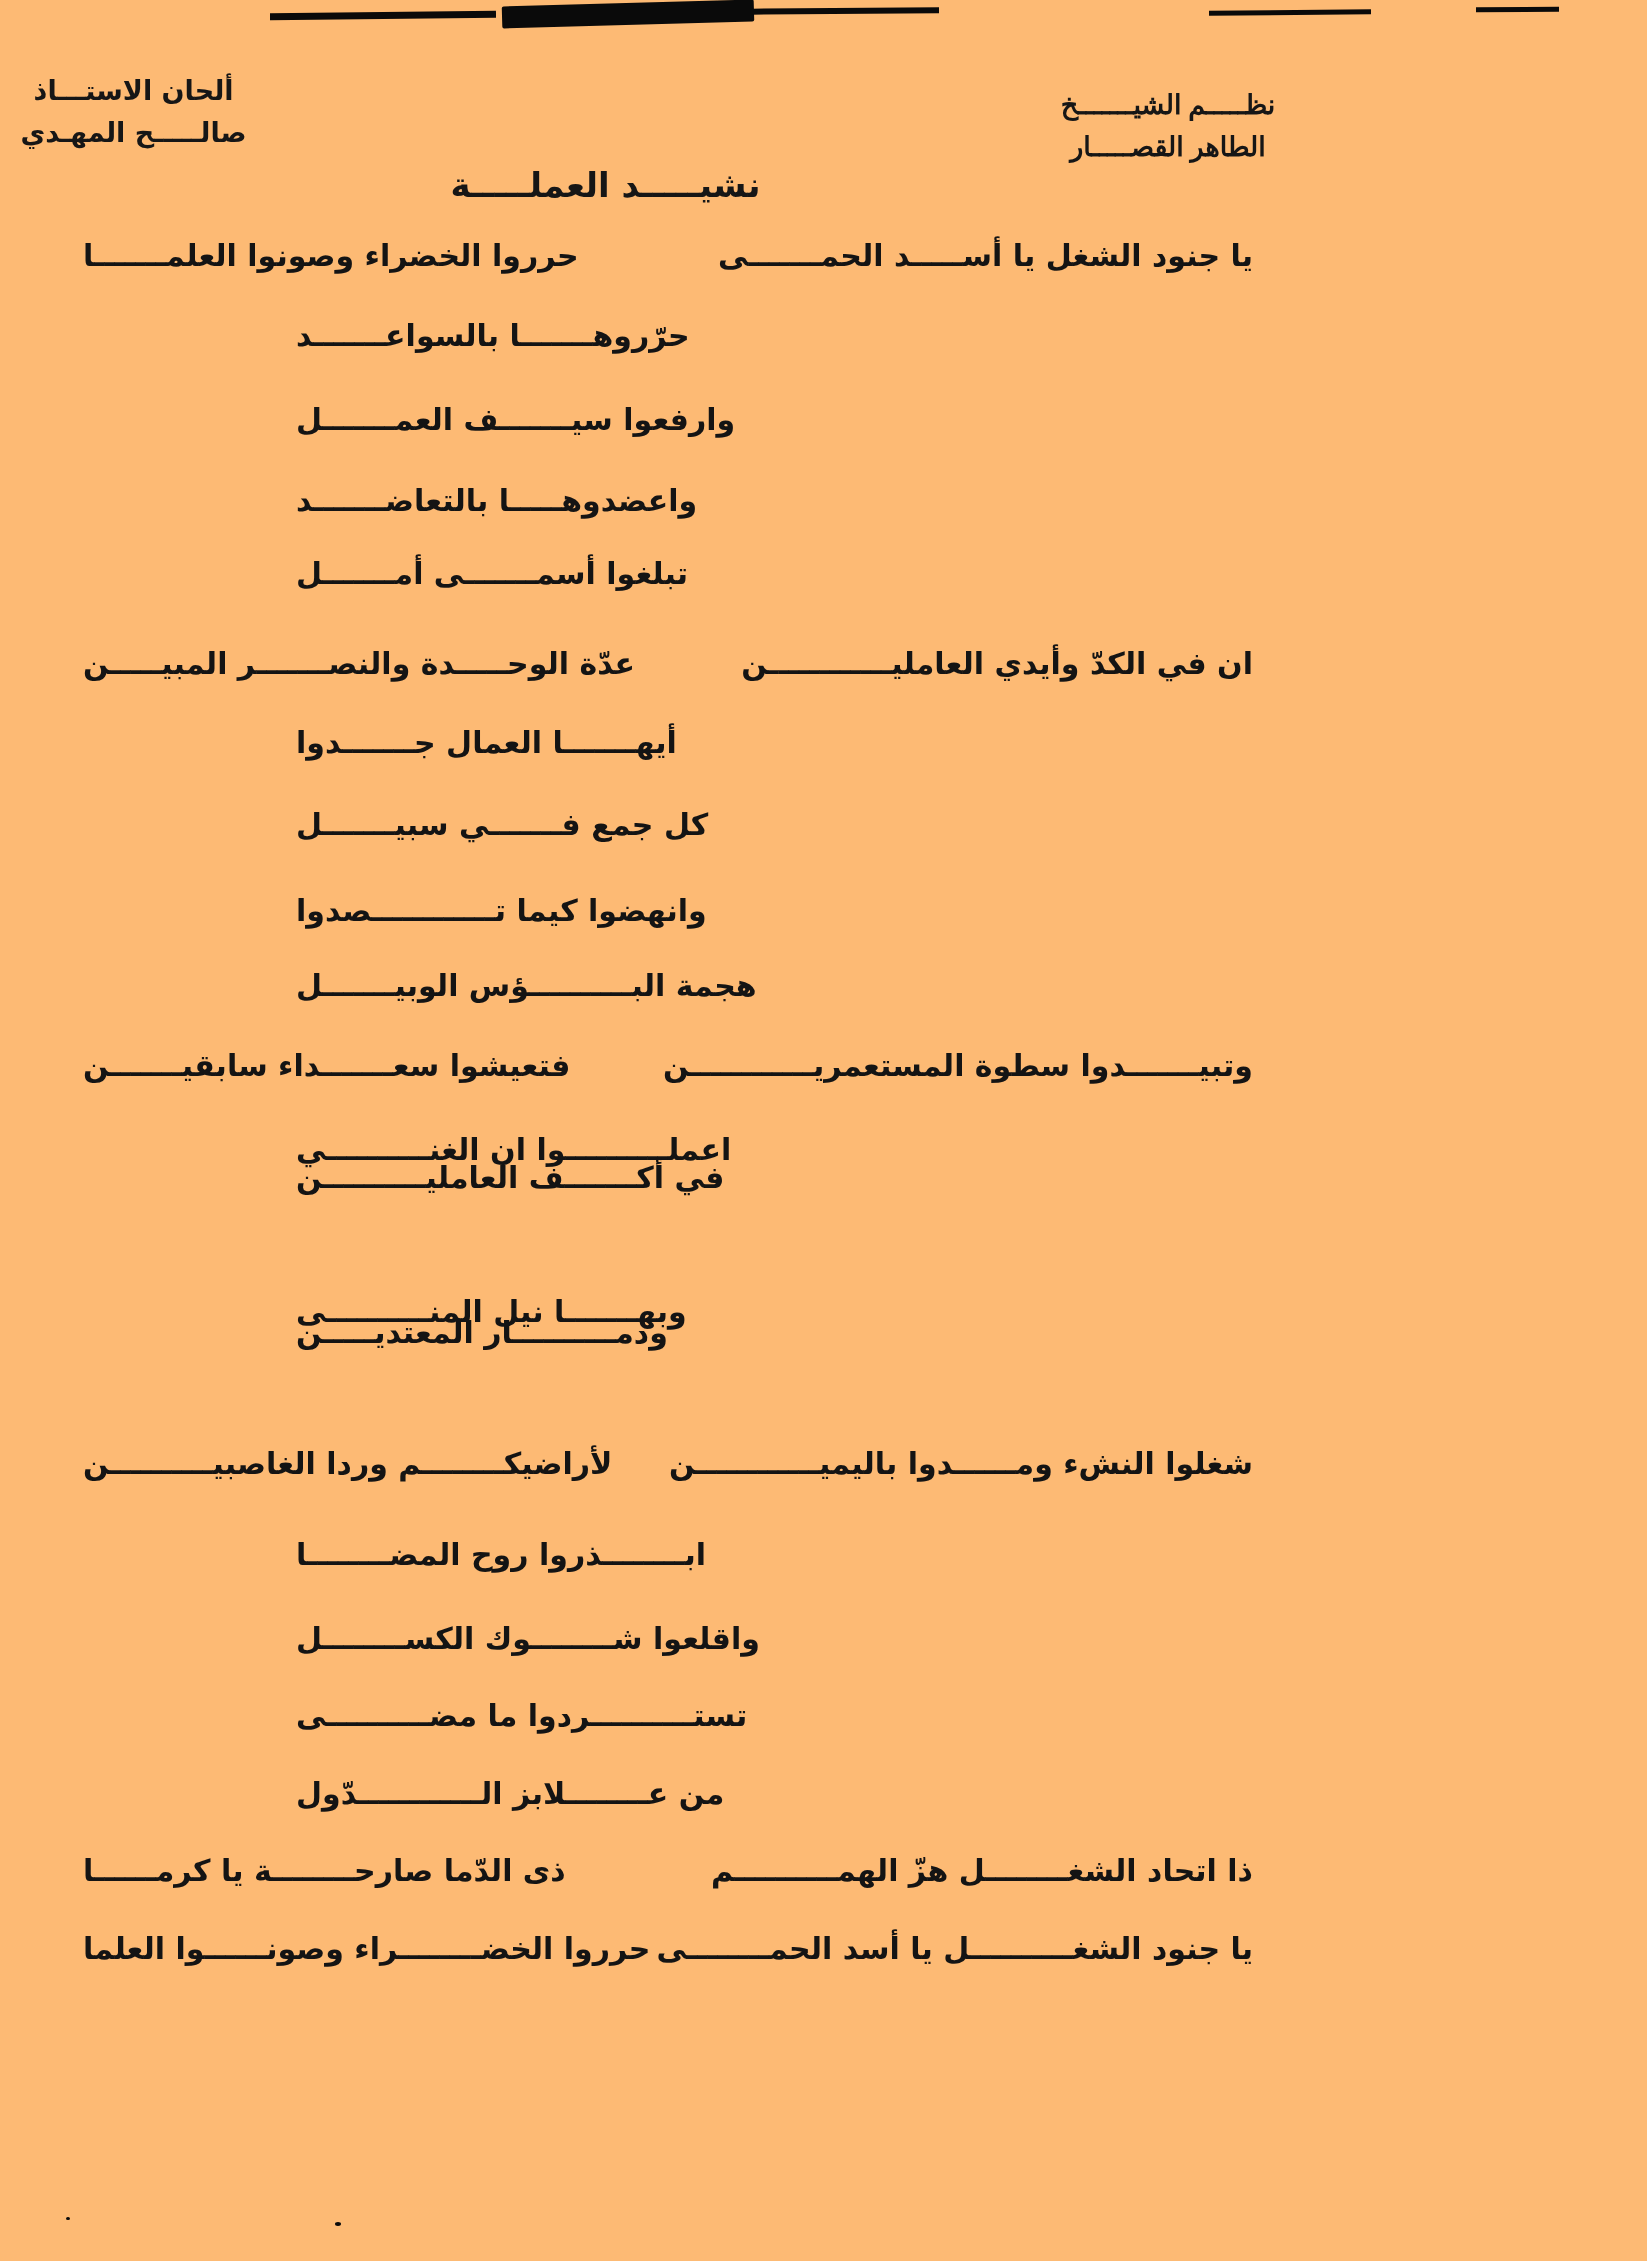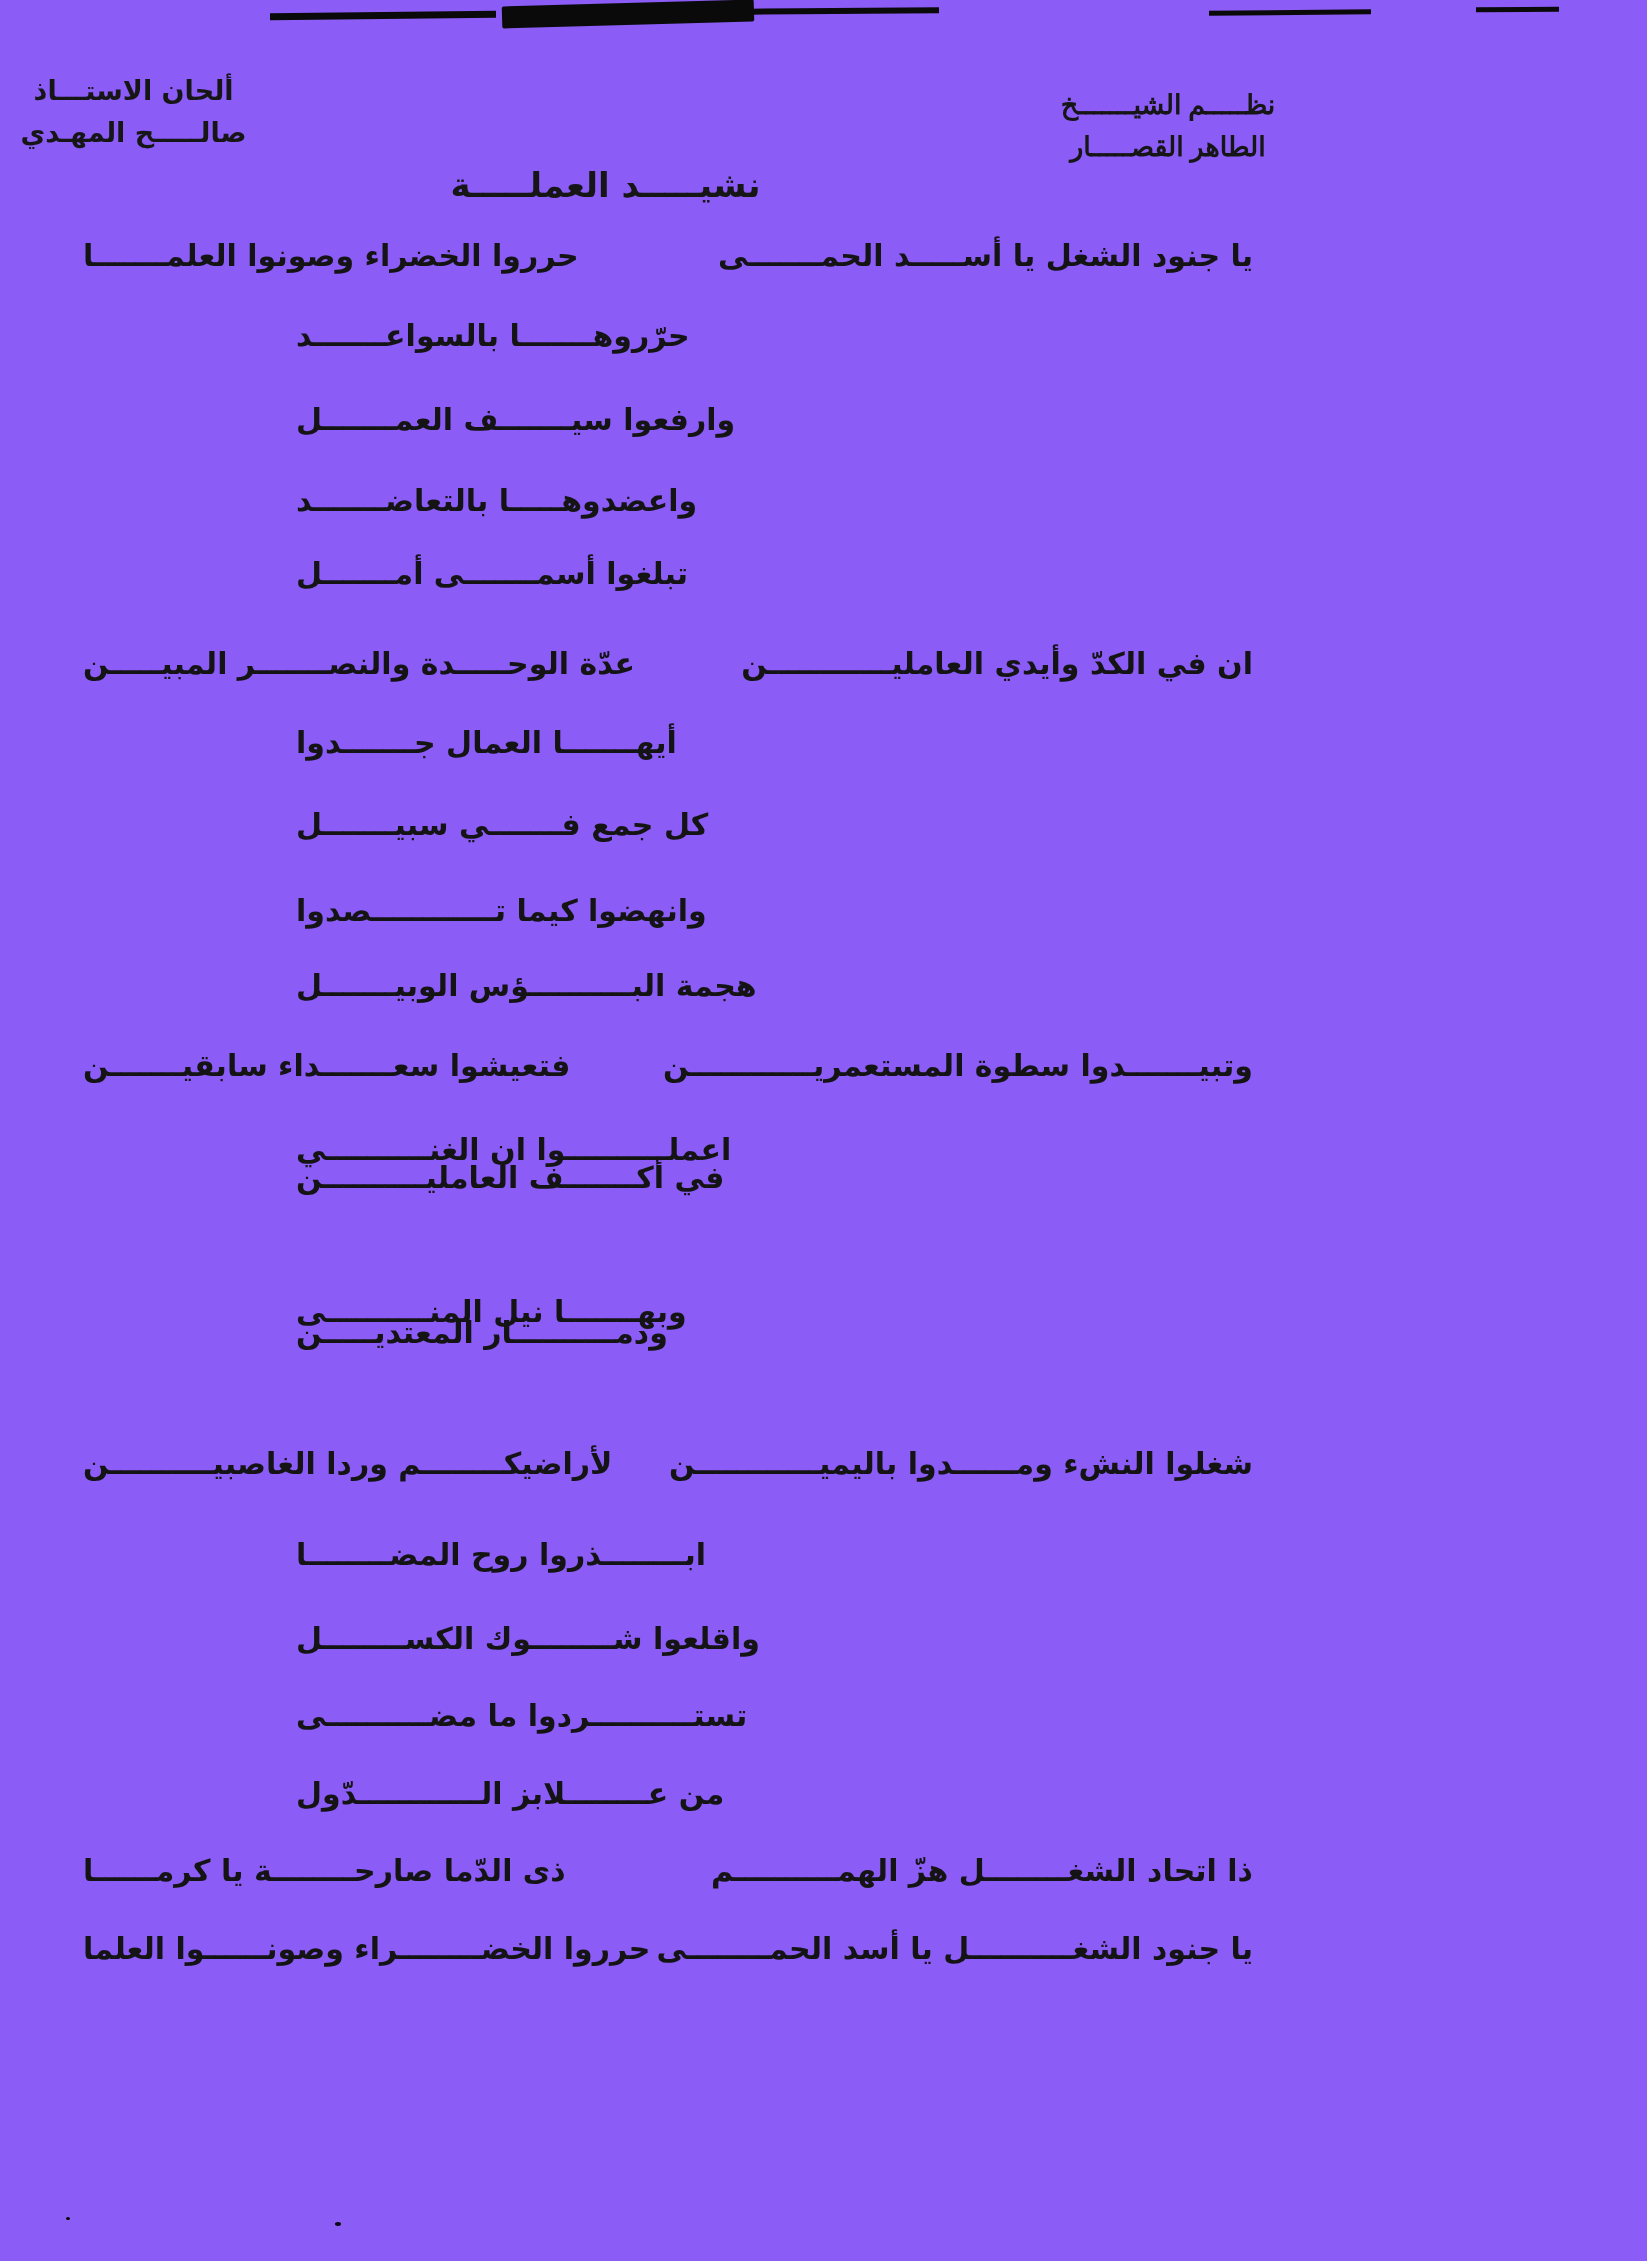--- a/index.html
+++ b/index.html
@@ -1,19 +1,19 @@
 <!DOCTYPE html>
 <html lang="ar" dir="rtl" style="font-size:10.3px"><head>
 <meta charset="utf-8">
 <style>
   html,body{margin:0;padding:0;background:#e8e8e8;}
   .page{
     position:relative;
     width:1648px;height:2261px;
-    background:#8b5cf6;
+    background:#fdba74;
     overflow:hidden;
     font-family:"DejaVu Sans", sans-serif;
     color:#141414;
     direction:rtl;
   }
   .txt{
     position:absolute;
     font-weight:700;
     color:#161616;
     white-space:nowrap;

